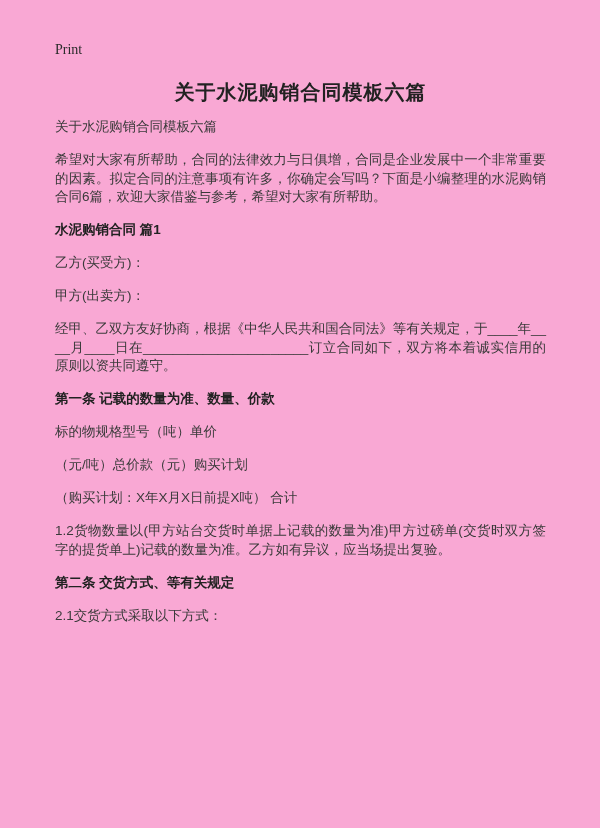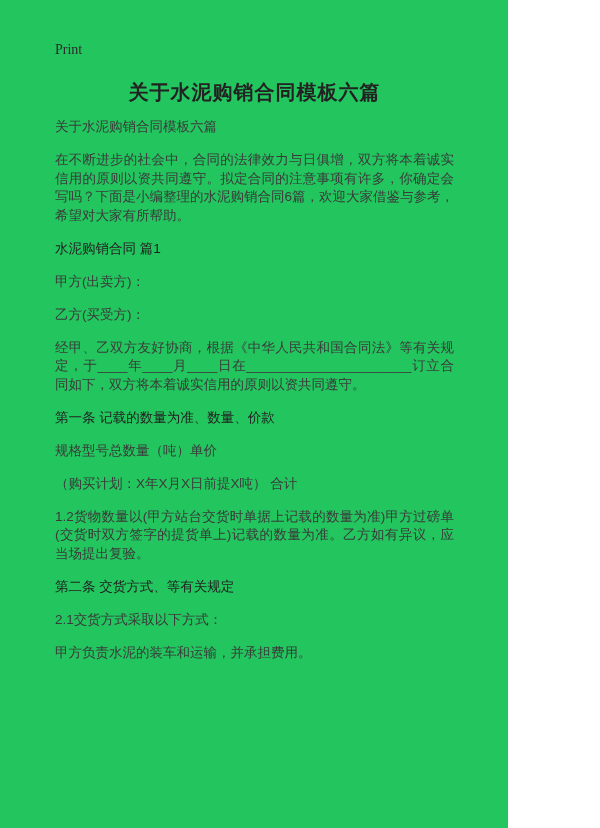--- a/index.html
+++ b/index.html
@@ -9,24 +9,24 @@
   }
   body {
     width: 600px;
     height: 828px;
     overflow: hidden;
     font-family: "Liberation Sans", "DejaVu Sans", sans-serif;
     color: #333333;
   }
   .page {
     box-sizing: border-box;
-    width: 508px;
+    width: 600px;
     height: 828px;
     padding: 40px 54px 0 55px;
-    background: #22c55e;
+    background: #f9a8d4;
   }
   .print-link {
     font-family: "Liberation Serif", "DejaVu Serif", serif;
     font-size: 14px;
     color: #2b2b2b;
     line-height: 16px;
     margin: 0 0 22px 0;
     display: inline-block;
     cursor: pointer;
   }
@@ -40,46 +40,46 @@
     letter-spacing: 1px;
   }
   .doc p, .doc h2 {
     font-size: 13.5px;
     line-height: 18.5px;
     margin: 0 0 14.5px 0;
     text-align: justify;
     word-break: break-all;
   }
   .doc h2 {
-    font-weight: normal;
+    font-weight: bold;
     color: #222222;
   }
   .doc p {
     font-weight: normal;
     color: #3a3a3a;
   }
 </style>
 </head>
 <body>
 
 <div class="page">
 
   <a class="print-link">Print</a>
 
   <h1 class="doc-title">关于水泥购销合同模板六篇</h1>
 
   <div class="doc">
     <p>关于水泥购销合同模板六篇</p>
-    <p>在不断进步的社会中，合同的法律效力与日俱增，双方将本着诚实信用的原则以资共同遵守。拟定合同的注意事项有许多，你确定会写吗？下面是小编整理的水泥购销合同6篇，欢迎大家借鉴与参考，希望对大家有所帮助。</p>
+    <p>希望对大家有所帮助，合同的法律效力与日俱增，合同是企业发展中一个非常重要的因素。拟定合同的注意事项有许多，你确定会写吗？下面是小编整理的水泥购销合同6篇，欢迎大家借鉴与参考，希望对大家有所帮助。</p>
     <h2>水泥购销合同 篇1</h2>
+    <p>乙方(买受方)：</p>
     <p>甲方(出卖方)：</p>
-    <p>乙方(买受方)：</p>
     <p>经甲、乙双方友好协商，根据《中华人民共和国合同法》等有关规定，于____年____月____日在______________________订立合同如下，双方将本着诚实信用的原则以资共同遵守。</p>
     <h2>第一条 记载的数量为准、数量、价款</h2>
-    <p>规格型号总数量（吨）单价</p>
+    <p>标的物规格型号（吨）单价</p>
+    <p>（元/吨）总价款（元）购买计划</p>
     <p>（购买计划：X年X月X日前提X吨） 合计</p>
     <p>1.2货物数量以(甲方站台交货时单据上记载的数量为准)甲方过磅单(交货时双方签字的提货单上)记载的数量为准。乙方如有异议，应当场提出复验。</p>
     <h2>第二条 交货方式、等有关规定</h2>
     <p>2.1交货方式采取以下方式：</p>
-    <p>甲方负责水泥的装车和运输，并承担费用。</p>
   </div>
 
 </div>
 
 </body></html>

